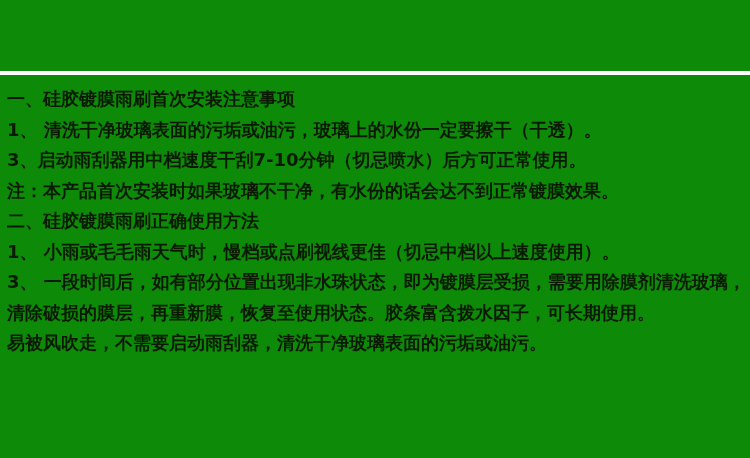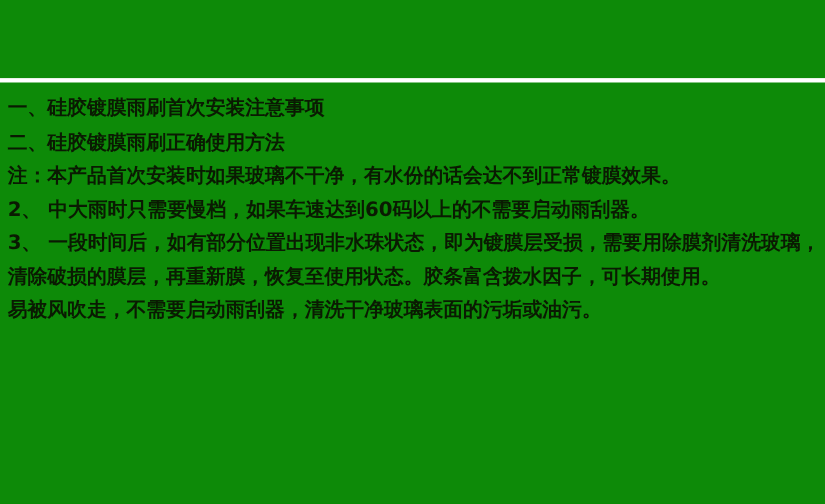--- a/index.html
+++ b/index.html
@@ -49,20 +49,22 @@
   }
 </style>
 </head>
 <body>
 
 <div class="page">
   <div class="top-banner"></div>
   <div class="divider"></div>
   <div class="content">
     <div class="line">一、硅胶镀膜雨刷首次安装注意事项</div>
+    <div class="line">1、 清洗干净玻璃表面的污垢或油污，玻璃上的水份一定要擦干（干透）。</div>
+    <div class="line">3、启动雨刮器用中档速度干刮7-10分钟（切忌喷水）后方可正常使用。</div>
+    <div class="line">注：本产品首次安装时如果玻璃不干净，有水份的话会达不到正常镀膜效果。</div>
     <div class="line">二、硅胶镀膜雨刷正确使用方法</div>
-    <div class="line">注：本产品首次安装时如果玻璃不干净，有水份的话会达不到正常镀膜效果。</div>
-    <div class="line">2、 中大雨时只需要慢档，如果车速达到60码以上的不需要启动雨刮器。</div>
+    <div class="line">1、 小雨或毛毛雨天气时，慢档或点刷视线更佳（切忌中档以上速度使用）。</div>
     <div class="line">3、 一段时间后，如有部分位置出现非水珠状态，即为镀膜层受损，需要用除膜剂清洗玻璃，</div>
     <div class="line">清除破损的膜层，再重新膜，恢复至使用状态。胶条富含拨水因子，可长期使用。</div>
     <div class="line">易被风吹走，不需要启动雨刮器，清洗干净玻璃表面的污垢或油污。</div>
   </div>
 </div>
 
 </body></html>

